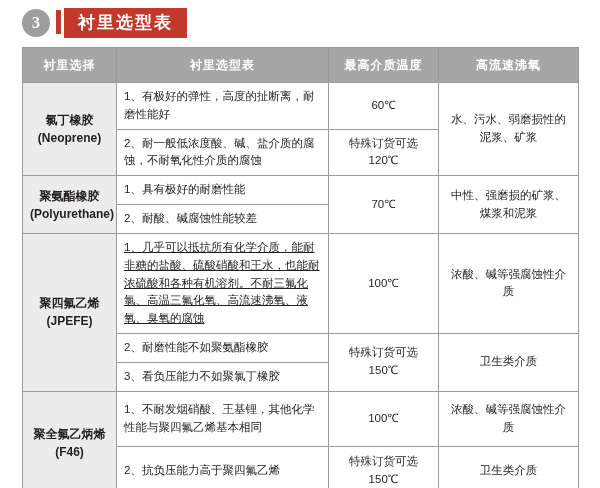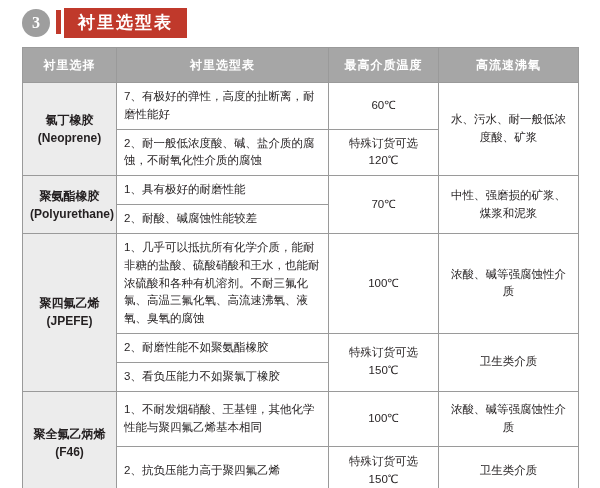--- a/index.html
+++ b/index.html
@@ -145,23 +145,23 @@
           <th>高流速沸氧</th>
         </tr>
       </thead>
       <tbody>
 
         <tr>
           <td class="namecell shade" rowspan="2">
             <span>氯丁橡胶</span><br>
             <span>(Neoprene)</span>
           </td>
-          <td class="perf">7、有极好的弹性，高度的扯断离，耐磨性能好</td>
+          <td class="perf">1、有极好的弹性，高度的扯断离，耐磨性能好</td>
           <td class="temp">60℃</td>
-          <td class="scope" rowspan="2">水、污水、耐一般低浓度酸、矿浆</td>
+          <td class="scope" rowspan="2">水、污水、弱磨损性的泥浆、矿浆</td>
         </tr>
         <tr>
           <td class="perf">2、耐一般低浓度酸、碱、盐介质的腐蚀，不耐氧化性介质的腐蚀</td>
           <td class="temp">特殊订货可选120℃</td>
         </tr>
 
         <tr>
           <td class="namecell shade" rowspan="2">
             <span>聚氨酯橡胶</span><br>
             <span>(Polyurethane)</span>
@@ -172,21 +172,21 @@
         </tr>
         <tr>
           <td class="perf">2、耐酸、碱腐蚀性能较差</td>
         </tr>
 
         <tr>
           <td class="namecell shade" rowspan="3">
             <span>聚四氟乙烯</span><br>
             <span>(JPEFE)</span>
           </td>
-          <td class="perf" style="height:76px;">1、几乎可以抵抗所有化学介质，能耐非糖的盐酸、硫酸硝酸和王水，也能耐浓硫酸和各种有机溶剂。不耐三氟化氯、高温三氟化氧、高流速沸氧、液氧、臭氧的腐蚀</td>
+          <td class="perf" style="height:76px;text-decoration:underline;">1、几乎可以抵抗所有化学介质，能耐非糖的盐酸、硫酸硝酸和王水，也能耐浓硫酸和各种有机溶剂。不耐三氟化氯、高温三氟化氧、高流速沸氧、液氧、臭氧的腐蚀</td>
           <td class="temp">100℃</td>
           <td class="scope">浓酸、碱等强腐蚀性介质</td>
         </tr>
         <tr>
           <td class="perf">2、耐磨性能不如聚氨酯橡胶</td>
           <td class="temp" rowspan="2">特殊订货可选150℃</td>
           <td class="scope" rowspan="2">卫生类介质</td>
         </tr>
         <tr>
           <td class="perf">3、看负压能力不如聚氯丁橡胶</td>

